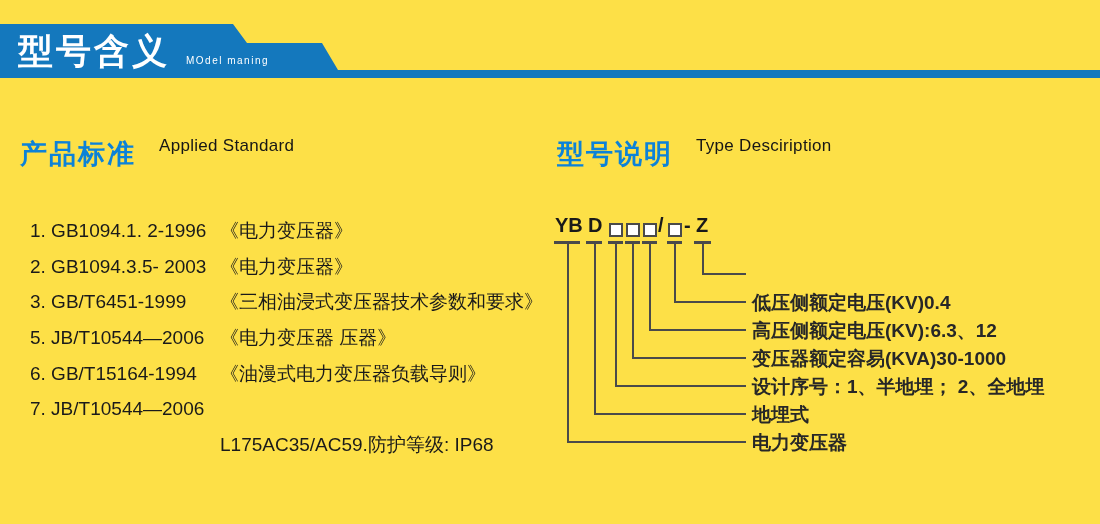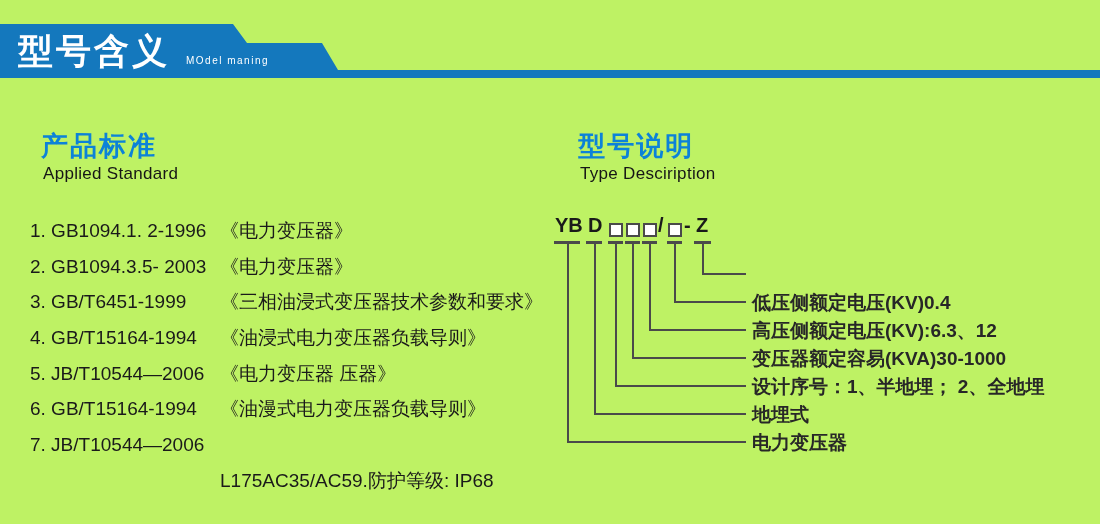--- a/index.html
+++ b/index.html
@@ -1,37 +1,37 @@
 <!DOCTYPE html>
 <html><head>
 <meta charset="utf-8">
 <style>
   html,body { margin:0; padding:0; background:#ffffff; }
   .page {
-    position:relative; width:1100px; height:524px; background:#bef264;
+    position:relative; width:1100px; height:524px; background:#fde047;
     font-family:"Liberation Sans", sans-serif; overflow:hidden;
   }
 
   
   .banner {
     position:absolute; left:0; top:24px; width:1100px; height:54px;
     background:#1478bd;
     clip-path: polygon(0 0, 233px 0, 247px 19px, 322px 19px, 338px 46px, 1100px 46px, 1100px 54px, 0 54px);
   }
   .banner-cn {
     position:absolute; left:18px; top:4px; color:#ffffff;
     font-size:35px; font-weight:bold; letter-spacing:3px; white-space:nowrap;
   }
   .banner-en {
     position:absolute; left:186px; top:31px; color:#ffffff;
     font-size:10px; letter-spacing:1.5px; white-space:nowrap;
   }
 
   
-  .sec-head { position:absolute; top:128px; display:flex; align-items:center; white-space:nowrap;flex-direction:column; }
+  .sec-head { position:absolute; top:136px; display:flex; align-items:flex-start; white-space:nowrap; }
   .sec-head.left  { left:20px; }
   .sec-head.right { left:557px; }
   .head-cn { color:#0c82d8; font-size:27px; font-weight:bold; letter-spacing:2px; }
   .head-en { color:#161616; font-size:17px; margin-left:23px; letter-spacing:0.3px; }
 
   
   .std-list { position:absolute; left:30px; top:213px; width:540px; }
   .std-row { display:flex; height:35.7px; align-items:center; font-size:19px; color:#1a1a1a; white-space:nowrap; }
   .std-code { width:190px; flex-shrink:0; }
   .std-title { flex:1; }
@@ -73,24 +73,20 @@
       <span class="std-code">1. GB1094.1. 2-1996</span>
       <span class="std-title">《电力变压器》</span>
     </div>
     <div class="std-row">
       <span class="std-code">2. GB1094.3.5- 2003</span>
       <span class="std-title">《电力变压器》</span>
     </div>
     <div class="std-row">
       <span class="std-code">3. GB/T6451-1999</span>
       <span class="std-title">《三相油浸式变压器技术参数和要求》</span>
-    </div>
-    <div class="std-row">
-      <span class="std-code">4. GB/T15164-1994</span>
-      <span class="std-title">《油浸式电力变压器负载导则》</span>
     </div>
     <div class="std-row">
       <span class="std-code">5. JB/T10544—2006</span>
       <span class="std-title">《电力变压器 压器》</span>
     </div>
     <div class="std-row">
       <span class="std-code">6. GB/T15164-1994</span>
       <span class="std-title">《油漫式电力变压器负载导则》</span>
     </div>
     <div class="std-row">

